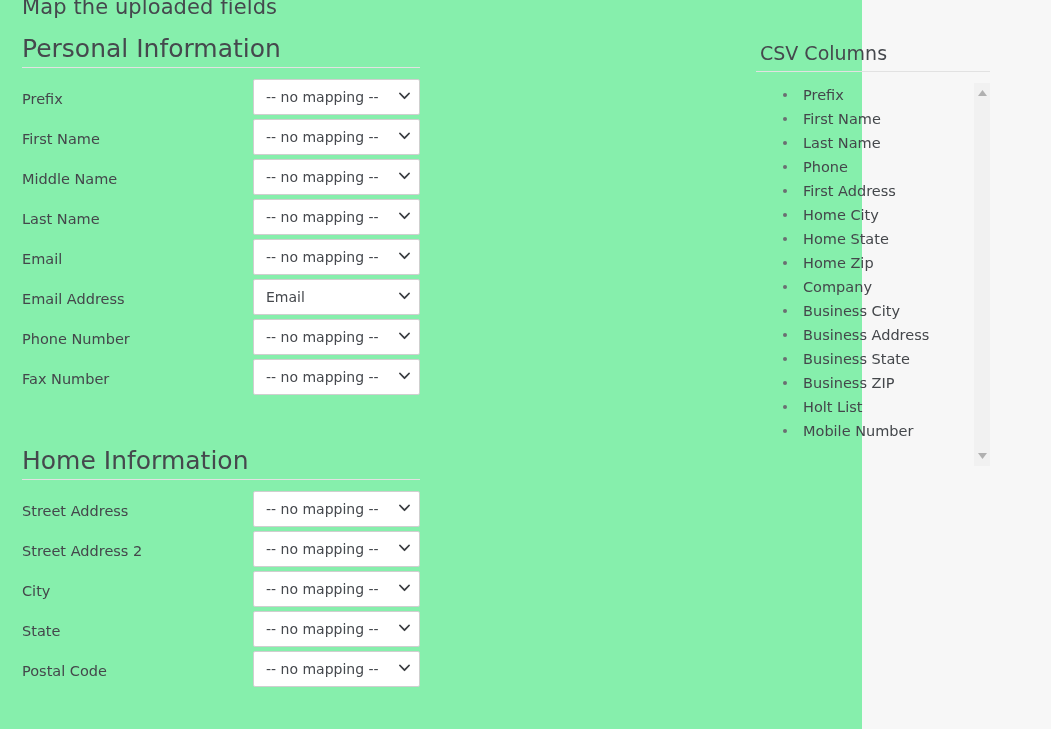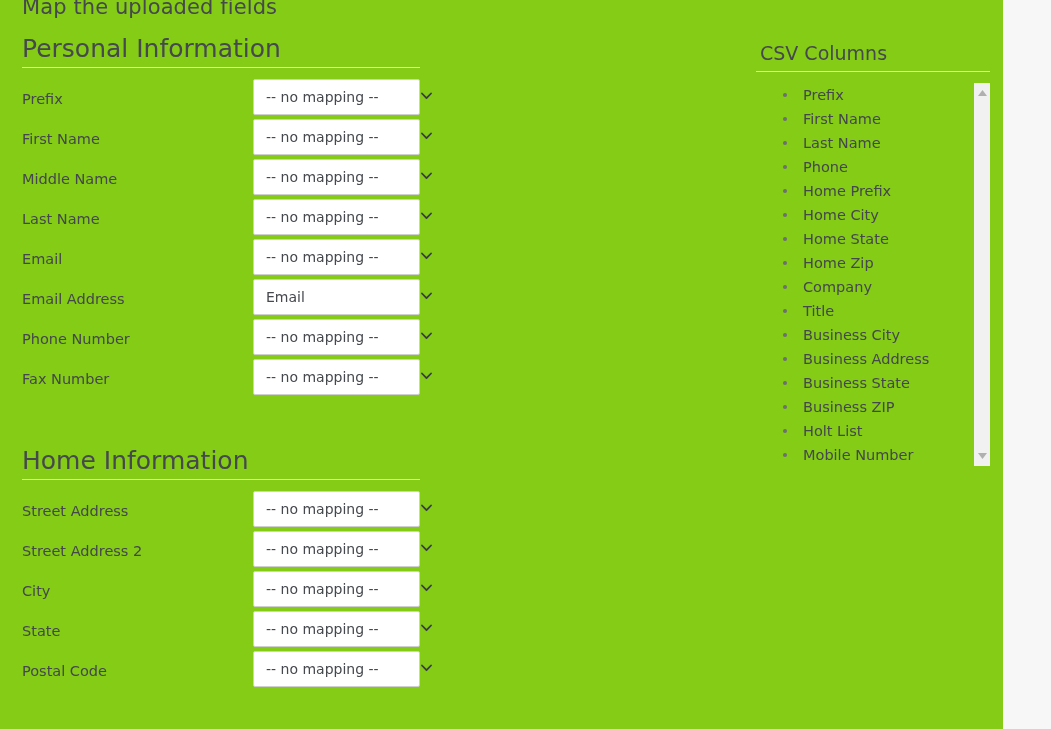--- a/index.html
+++ b/index.html
@@ -11,23 +11,23 @@
     overflow: hidden;
   }
   body {
     font-family: "DejaVu Sans", sans-serif;
     color: #3c4043;
     -webkit-font-smoothing: antialiased;
   }
 
   .page {
     position: relative;
-    width: 1003px;
+    width: 862px;
     height: 729px;
-    background: #84cc16;
+    background: #86efac;
   }
 
   
   .page-title {
     position: absolute;
     left: 22px;
     top: -5px;
     font-size: 21px;
     font-weight: 400;
     color: #45484d;
@@ -100,21 +100,20 @@
     outline: none;
     cursor: pointer;
   }
 
   .select-wrap {
     position: absolute;
     left: 253px;
     top: 0;
     width: 167px;
     height: 36px;
-    padding-left: 22px;
   }
   .select-wrap .map-select { left: 0; }
 
   .select-chevron {
     position: absolute;
     right: 10px;
     top: 13px;
     width: 11px;
     height: 8px;
     pointer-events: none;
@@ -381,26 +380,25 @@
 
   <div class="right-col">
     <div class="right-title">CSV Columns</div>
     <div class="right-rule"></div>
     <div class="csv-list-box">
       <ul class="csv-list">
           <li class="csv-item">Prefix</li>
           <li class="csv-item">First Name</li>
           <li class="csv-item">Last Name</li>
           <li class="csv-item">Phone</li>
-          <li class="csv-item">Home Prefix</li>
+          <li class="csv-item">First Address</li>
           <li class="csv-item">Home City</li>
           <li class="csv-item">Home State</li>
           <li class="csv-item">Home Zip</li>
           <li class="csv-item">Company</li>
-          <li class="csv-item">Title</li>
           <li class="csv-item">Business City</li>
           <li class="csv-item">Business Address</li>
           <li class="csv-item">Business State</li>
           <li class="csv-item">Business ZIP</li>
           <li class="csv-item">Holt List</li>
           <li class="csv-item">Mobile Number</li>
         </ul>
       <div class="scrollbar">
         <div class="sb-arrow up">
           <svg width="9" height="6" viewBox="0 0 9 6">

